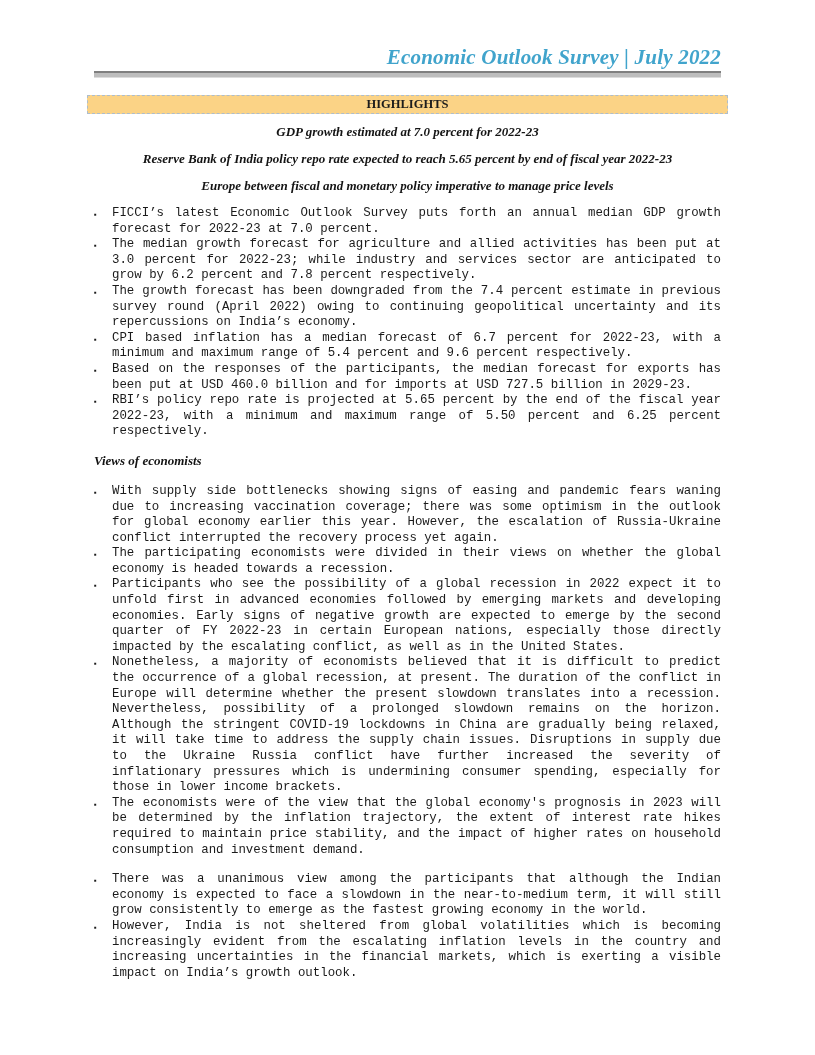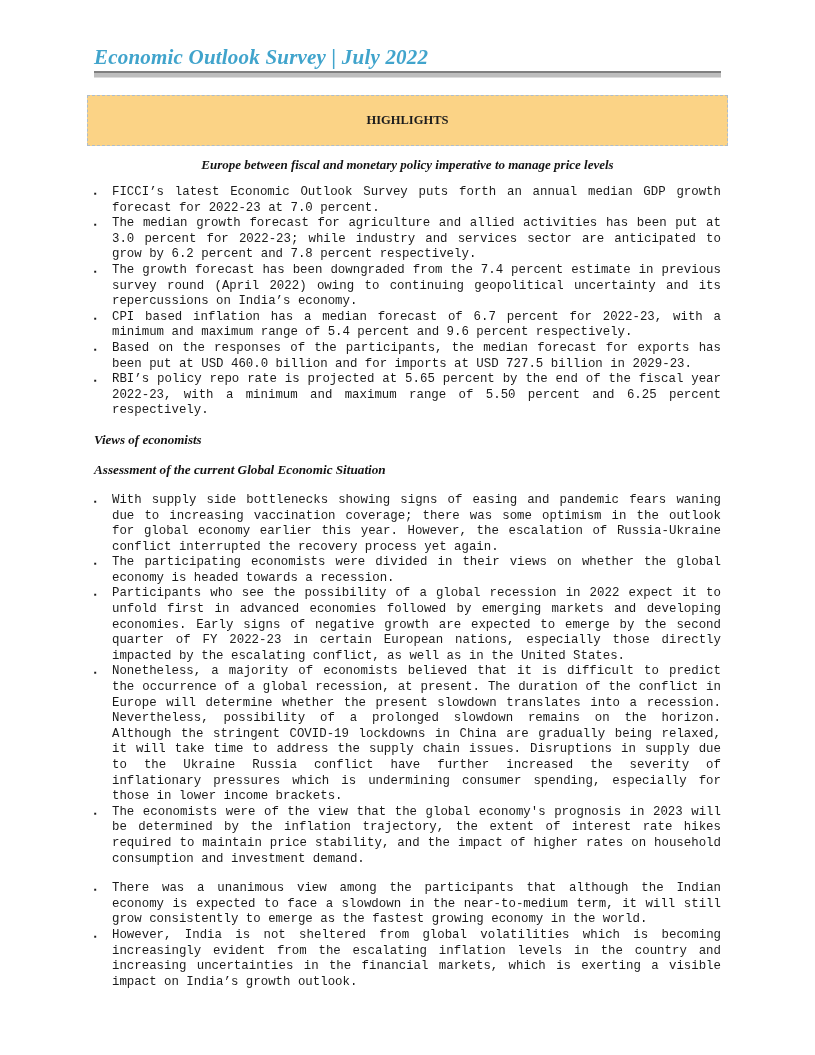--- a/index.html
+++ b/index.html
@@ -13,21 +13,21 @@
     font-family: "Liberation Serif", serif;
     color: #1a1a1a;
     overflow: hidden;
   }
   .content {
     width: 627px;
     margin: 0 auto;
     padding-top: 45px;
   }
   .page-title {
-    text-align: left;
+    text-align: right;
     font-size: 21px;
     line-height: 25px;
     font-style: italic;
     font-weight: 600;
     color: #41A4CC;
     letter-spacing: 0.2px;
   }
   .title-rule {
     height: 4px;
     background: #bdbdbd;
@@ -36,21 +36,21 @@
     margin-top: 1px;
   }
   .highlights-banner {
     margin: 17px -7px 0 -7px;
     background: #FBD386;
     border: 1px dashed #aebdcb;
     text-align: center;
     font-weight: bold;
     font-size: 12.5px;
     line-height: 15px;
-    padding: 17px 0;
+    padding: 1px 0;
     color: #1c1c1c;
   }
   .headline {
     text-align: center;
     font-weight: bold;
     font-style: italic;
     font-size: 13px;
     line-height: 16px;
     margin-top: 11px;
     color: #141414;
@@ -96,20 +96,22 @@
 </head>
 <body>
 
 <div class="content">
 
   <div class="page-title">Economic Outlook Survey | July 2022</div>
   <div class="title-rule"></div>
 
   <div class="highlights-banner">HIGHLIGHTS</div>
 
+  <div class="headline first">GDP growth estimated at 7.0 percent for 2022-23</div>
+  <div class="headline">Reserve Bank of India policy repo rate expected to reach 5.65 percent by end of fiscal year 2022-23</div>
   <div class="headline">Europe between fiscal and monetary policy imperative to manage price levels</div>
 
   <div class="bullets">
     <div class="bullet">
       <span class="bullet-marker">▪</span>
       <span class="bullet-text">FICCI’s latest Economic Outlook Survey puts forth an annual median GDP growth forecast for 2022-23 at 7.0 percent.</span>
     </div>
     <div class="bullet">
       <span class="bullet-marker">▪</span>
       <span class="bullet-text">The median growth forecast for agriculture and allied activities has been put at 3.0 percent for 2022-23; while industry and services sector are anticipated to grow by 6.2 percent and 7.8 percent respectively.</span>
@@ -127,21 +129,20 @@
       <span class="bullet-text">Based on the responses of the participants, the median forecast for exports has been put at USD 460.0 billion and for imports at USD 727.5 billion in 2029-23.</span>
     </div>
     <div class="bullet">
       <span class="bullet-marker">▪</span>
       <span class="bullet-text">RBI’s policy repo rate is projected at 5.65 percent by the end of the fiscal year 2022-23, with a minimum and maximum range of 5.50 percent and 6.25 percent respectively.</span>
     </div>
   </div>
 
   <div class="views-heading">Views of economists</div>
 
-  <div class="section-heading">Assessment of the current Global Economic Situation</div>
 
   <div class="bullets gap-lg">
     <div class="bullet">
       <span class="bullet-marker">▪</span>
       <span class="bullet-text">With supply side bottlenecks showing signs of easing and pandemic fears waning due to increasing vaccination coverage; there was some optimism in the outlook for global economy earlier this year. However, the escalation of Russia-Ukraine conflict interrupted the recovery process yet again.</span>
     </div>
     <div class="bullet">
       <span class="bullet-marker">▪</span>
       <span class="bullet-text">The participating economists were divided in their views on whether the global economy is headed towards a recession.</span>
     </div>

